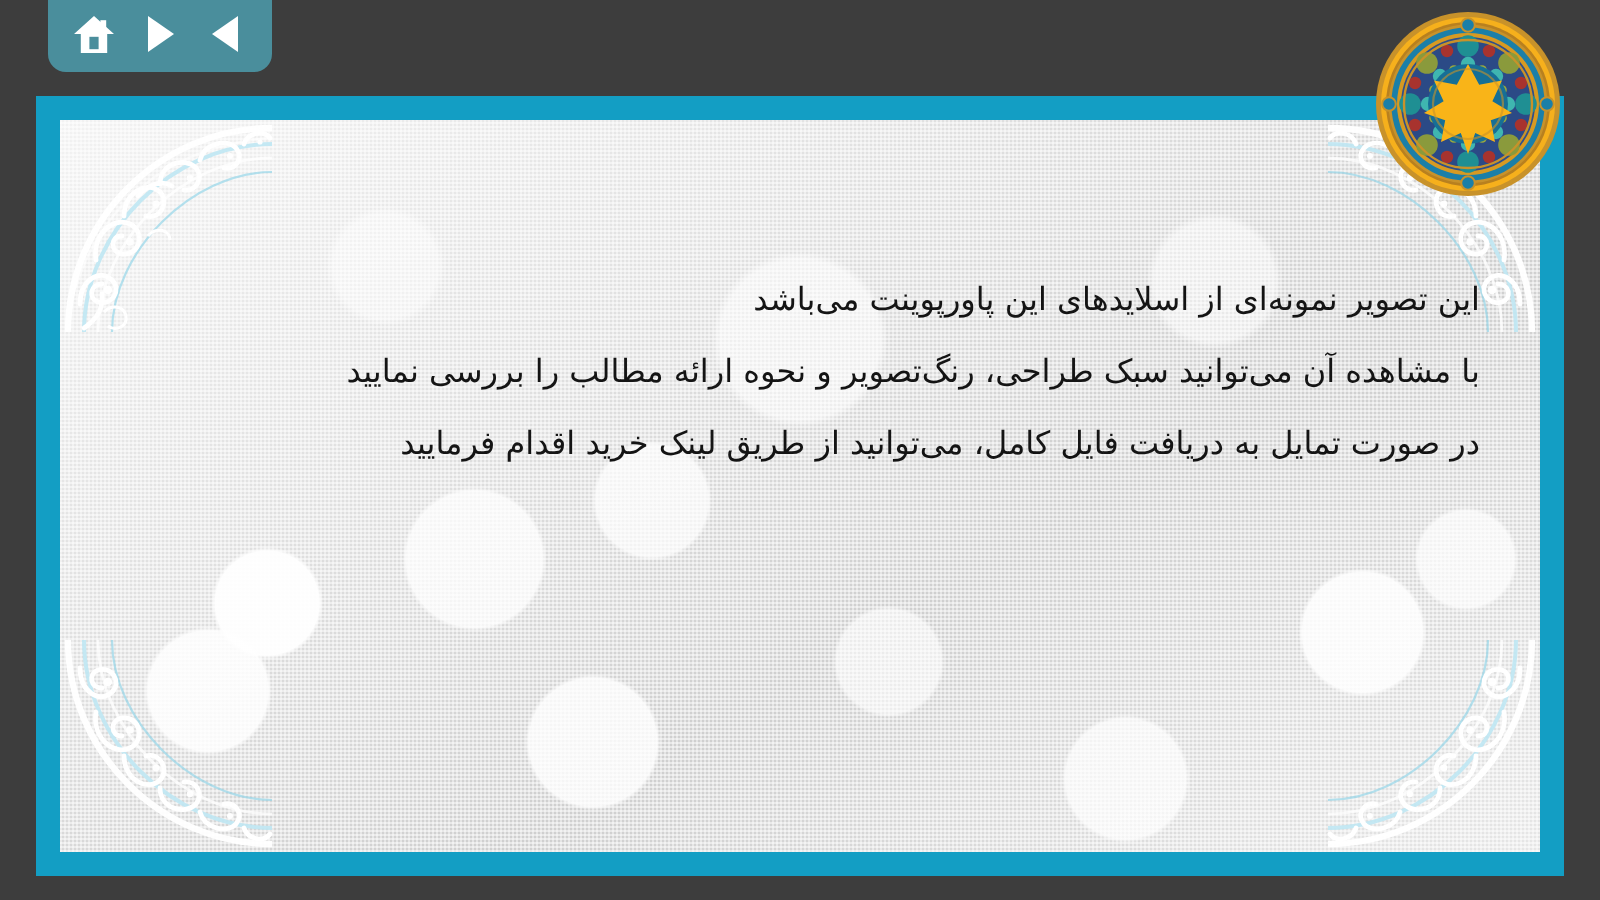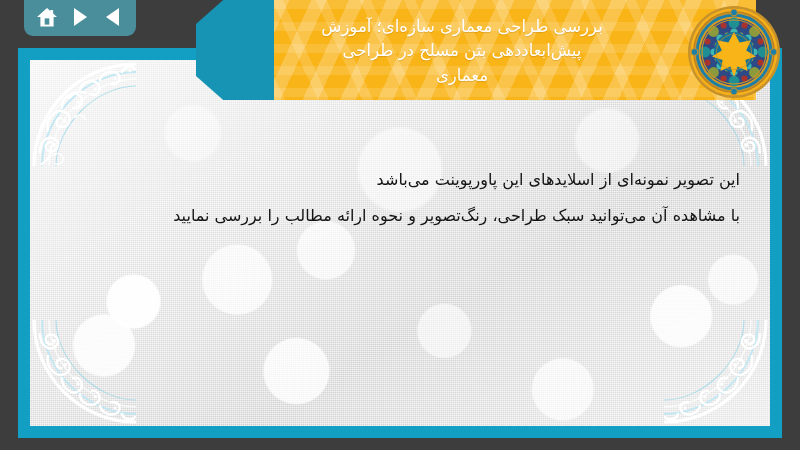--- a/index.html
+++ b/index.html
@@ -179,41 +179,42 @@
     width: 96px;
     height: 96px;
     z-index: 35;
   }
 
   
   .body-copy {
     position: absolute;
     left: 40px;
     right: 30px;
-    top: 102px;
+    top: 72px;
     z-index: 18;
     text-align: right;
     color: #141414;
     font-size: 16px;
     line-height: 2.25;
     font-weight: 400;
   }
   .body-copy p { white-space: nowrap; }
 </style>
 </head>
 <body>
 
 <div id="stage">
 
   <div class="slide">
     <div class="slide-inner">
 
       <div class="body-copy">
         <p>این تصویر نمونه‌ای از اسلایدهای این پاورپوینت می‌باشد</p>
         <p>با مشاهده آن می‌توانید سبک طراحی، رنگ‌تصویر و نحوه ارائه مطالب را بررسی نمایید</p>
+        <p>در صورت تمایل به دریافت فایل کامل، می‌توانید از طریق لینک خرید اقدام فرمایید</p>
       </div>
     </div>
 
     <div class="corner tl">
       <svg width="124" height="124" viewBox="0 0 124 124" fill="none">
         <path d="M16 118 C16 62 62 16 118 16" stroke="#ffffff" stroke-width="3.2" fill="none" opacity=".95"></path>
         <path d="M24 118 C24 68 68 24 118 24" stroke="#bfe7f3" stroke-width="2" fill="none" opacity=".9"></path>
         <path d="M31 118 C31 73 73 31 118 31" stroke="#ffffff" stroke-width="1.4" fill="none" opacity=".75"></path>
         <path d="M38 118 C38 78 78 38 118 38" stroke="#8fd4e8" stroke-width="1.1" fill="none" opacity=".65"></path>
         <path d="M20 96 C26 74 40 54 60 40 C76 29 96 23 116 21" stroke="#ffffff" stroke-width="1.2" fill="none" opacity=".5"></path>
@@ -307,29 +308,20 @@
           <circle cx="60" cy="54" r="1.7"></circle>
           <circle cx="77" cy="41" r="1.6"></circle>
           <circle cx="97" cy="30" r="1.5"></circle>
         </g>
       </svg>
     </div>
   </div>
 
   <div class="topbar"></div>
 
-  <div class="ribbon">
-    <div class="ribbon-tail"></div>
-    <div class="ribbon-body"></div>
-    <div class="ribbon-title">
-      <span>بررسی طراحی معماری سازه‌ای؛ آموزش</span>
-      <span>پیش‌ابعاددهی بتن مسلح در طراحی</span>
-      <span>معماری</span>
-    </div>
-  </div>
 
   <div class="medallion">
     <svg width="96" height="96" viewBox="0 0 96 96">
       <circle cx="48" cy="48" r="46" fill="#c8922a"></circle>
       <circle cx="48" cy="48" r="43.5" fill="#f6b01c"></circle>
       <circle cx="48" cy="48" r="41" fill="#b8801f"></circle>
       <circle cx="48" cy="48" r="39" fill="#1b7fa8"></circle>
       <circle cx="48" cy="48" r="35.5" fill="#d79a22"></circle>
       <circle cx="48" cy="48" r="33.5" fill="#2f4f8a"></circle>
       <g>

